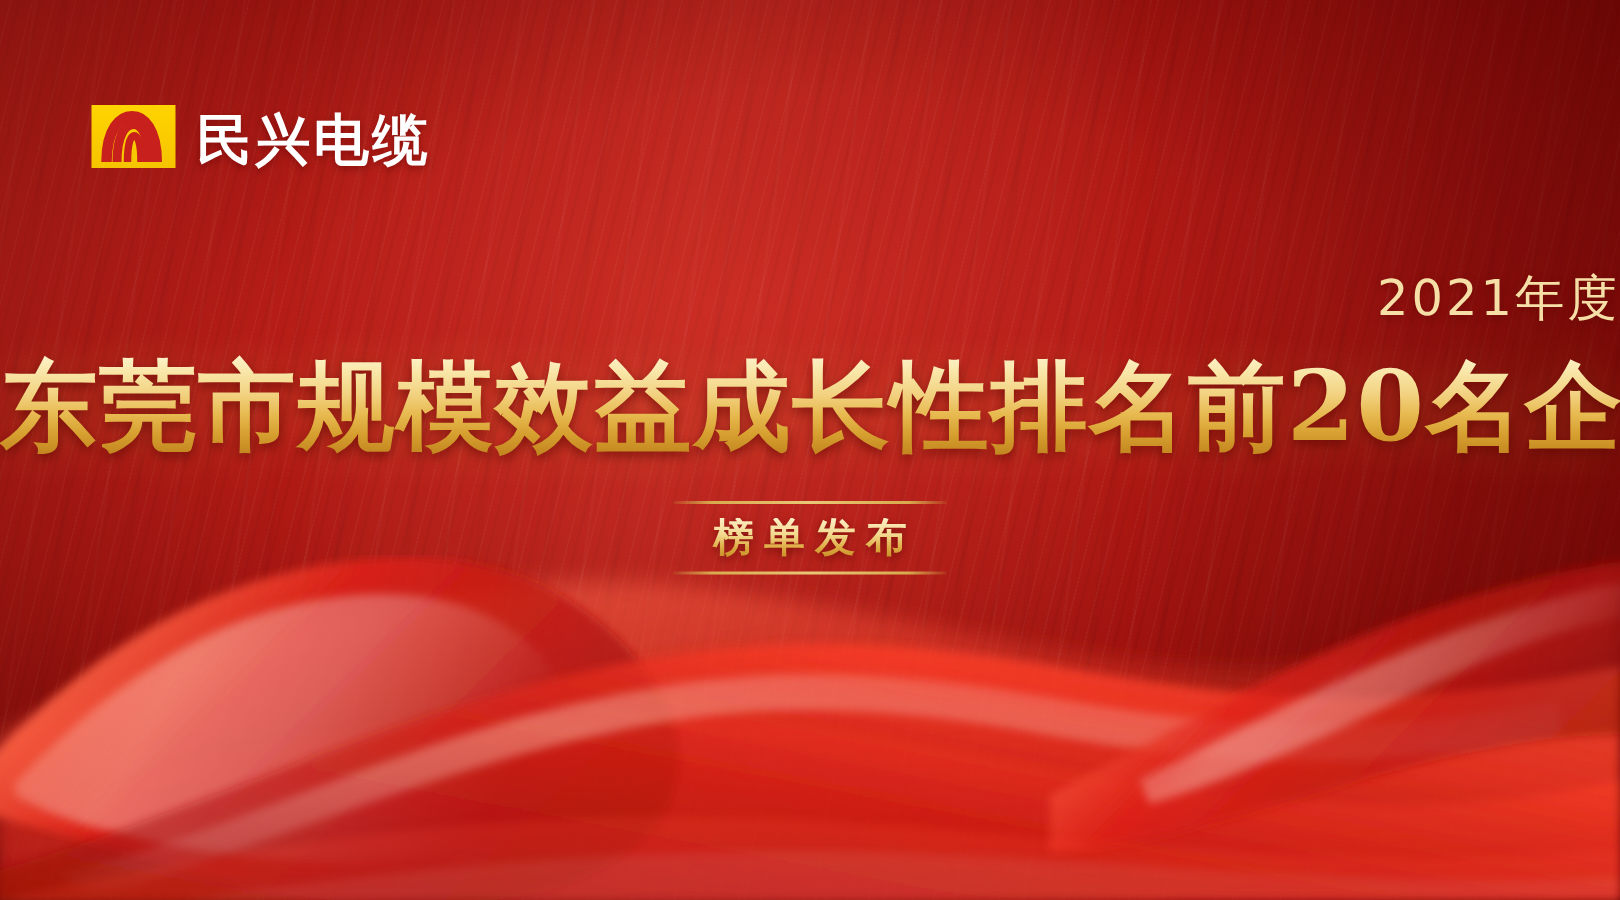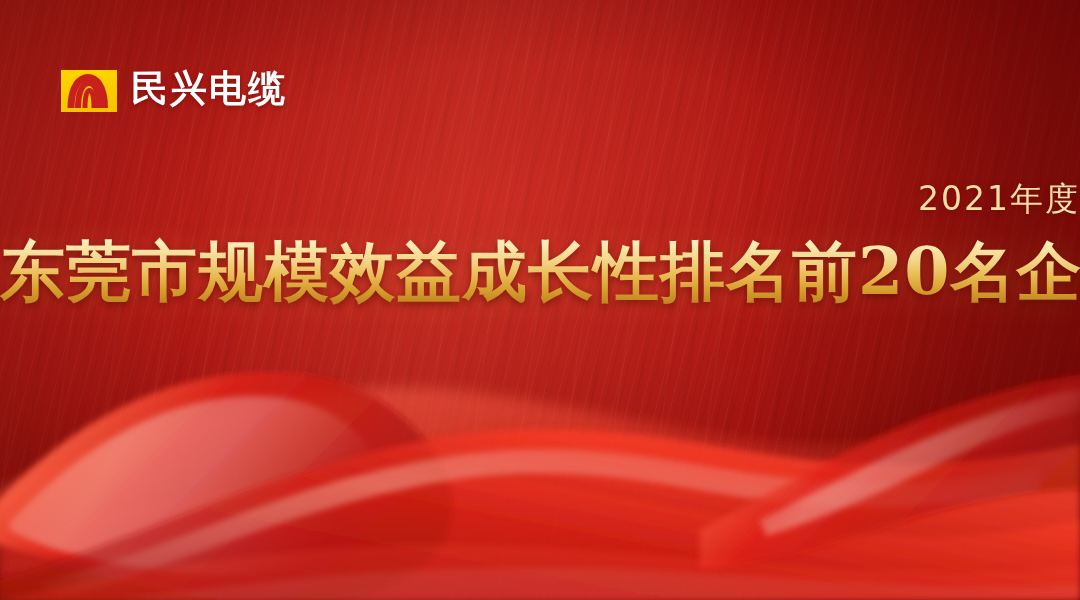--- a/index.html
+++ b/index.html
@@ -90,21 +90,21 @@
     overflow: hidden;
   }
   .ribbon-wrap svg { display: block; width: 1080px; height: 230px; }
 
   
   .logo {
     position: absolute;
     left: 61px;
     top: 70px;
     display: flex;
-    align-items: flex-start;
+    align-items: flex-end;
     gap: 14px;
   }
   .logo-mark {
     width: 56px;
     height: 42px;
     background: linear-gradient(180deg, #ffd400 0%, #f5c400 100%);
     display: block;
     position: relative;
     overflow: hidden;
     flex: none;
@@ -271,15 +271,20 @@
           <path d="M24,38 C24,25 26,20.5 28.5,20.5 C31,20.5 33,25 33,38" stroke-width="5"></path>
         </g>
       </svg>
     </span>
     <span class="logo-text">民兴电缆</span>
   </div>
 
   <div class="center">
     <div class="year">2021年度</div>
     <div class="headline">东莞市规模效益成长性排名前20名企业</div>
+    <div class="sub-wrap">
+      <div class="rule"></div>
+      <div class="subtitle">榜单发布</div>
+      <div class="rule"></div>
+    </div>
   </div>
 
 </div>
 
 </body></html>

